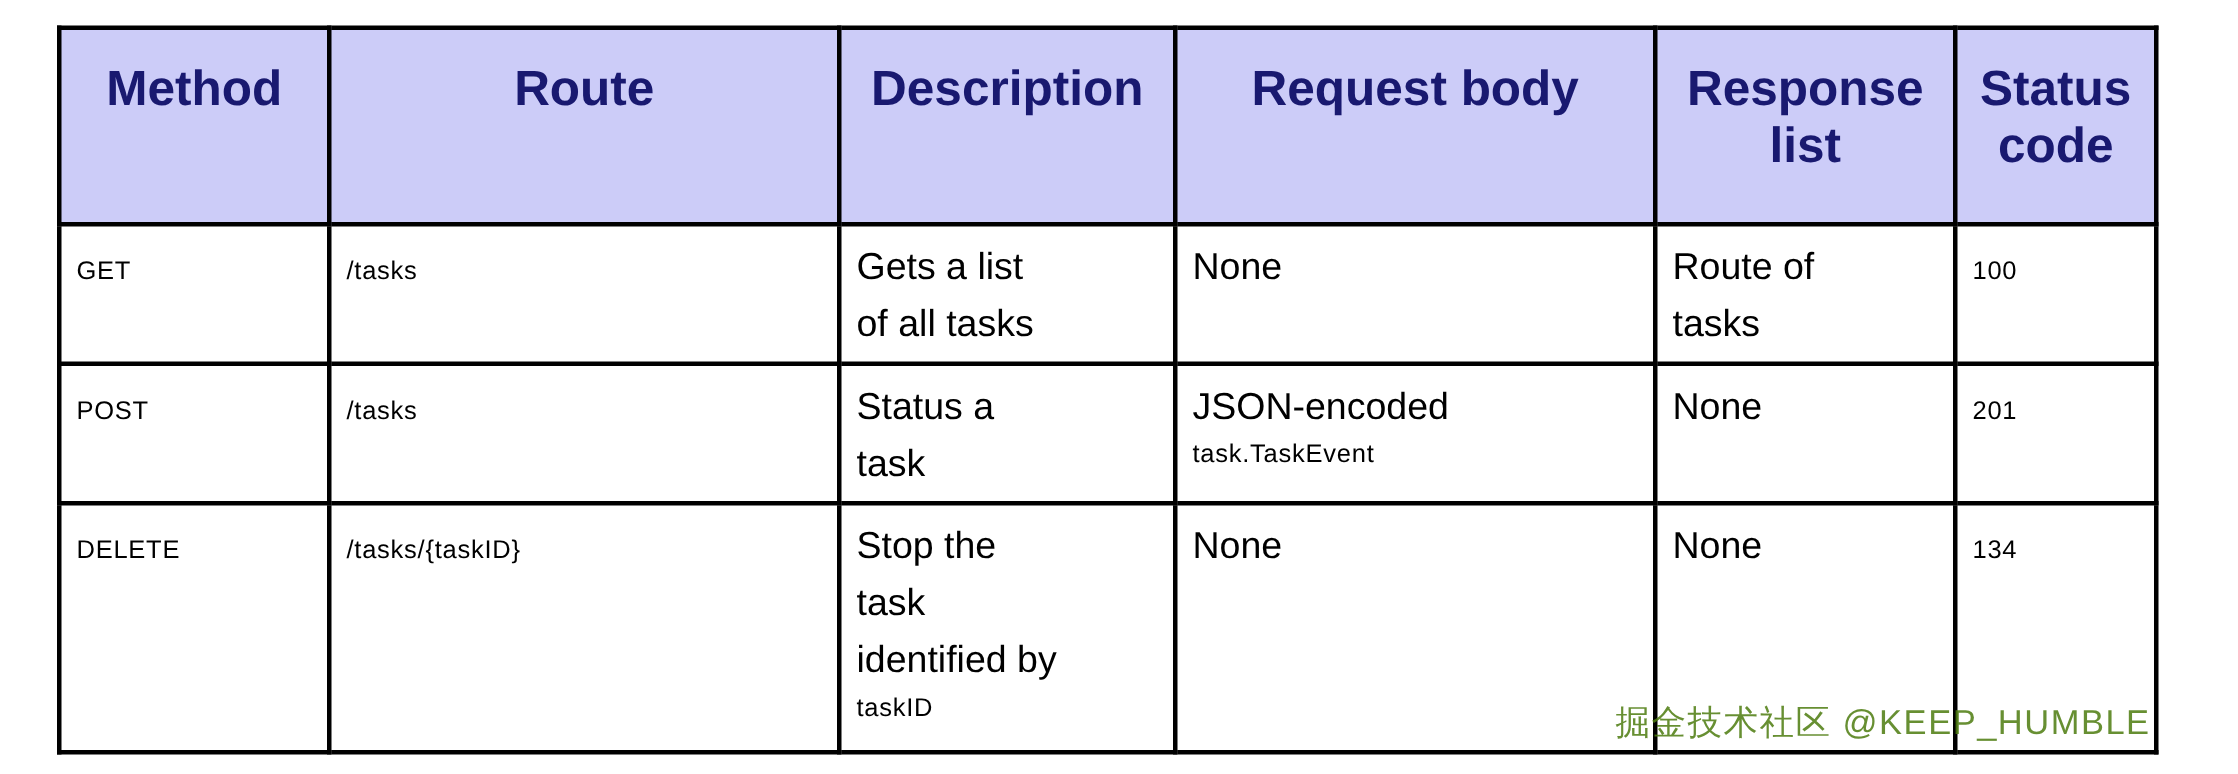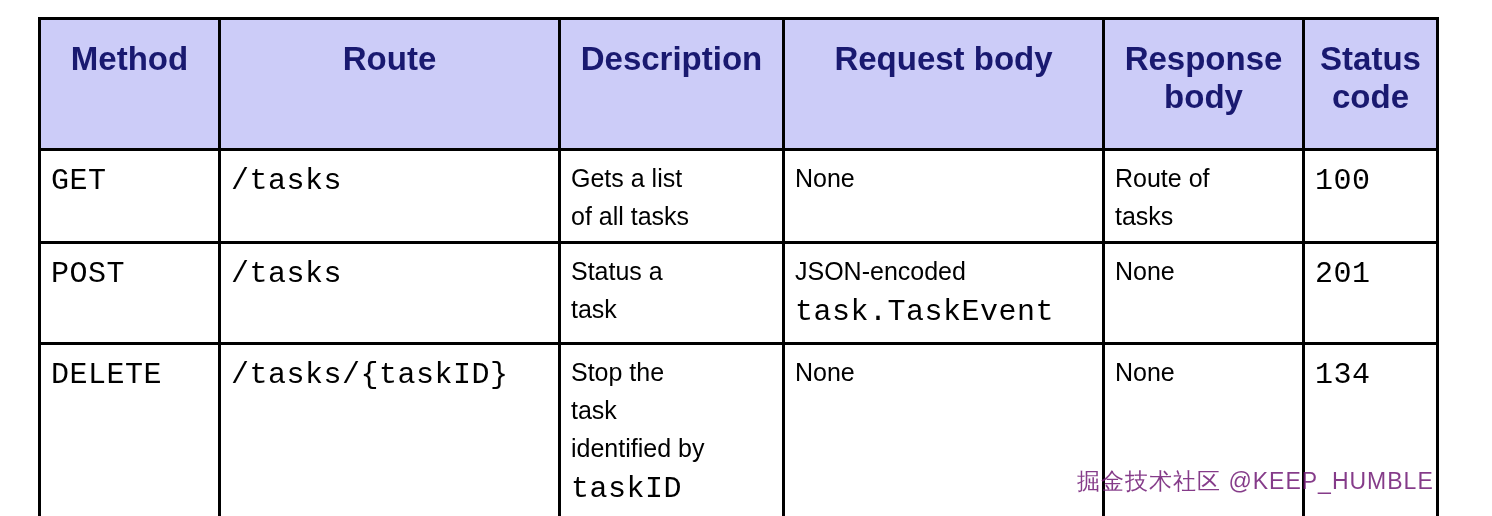--- a/index.html
+++ b/index.html
@@ -63,39 +63,39 @@
   table.api-table tbody td {
     background: #ffffff;
     color: #000000;
     font-family: "Liberation Sans", sans-serif;
     font-size: 25px;
     line-height: 1.52;
     text-align: left;
   }
 
   .mono {
-    font-family: Liberation Mono, monospace;
-    font-size: 30px;
+    font-family: Liberation Sans, sans-serif;
+    font-size: 17px;
     letter-spacing: 0.5px;
   }
 
   .cell-lines > div { white-space: pre; }
 
   tr.row-get td    { height: 88px; }
   tr.row-post td   { height: 90px; }
   tr.row-delete td { height: 166px; }
 
   .watermark {
     position: absolute;
     left: 1077px;
     top: 466px;
     font-family: "Liberation Sans", sans-serif;
     font-size: 23px;
     letter-spacing: 1px;
-    color: #701a75;
+    color: #4d7c0f;
     white-space: nowrap;
     pointer-events: none;
     opacity: 0.85;
   }
 </style>
 </head>
 <body>
 
 <div class="api-table-wrap">
   <table class="api-table">
@@ -106,21 +106,21 @@
       <col class="c-reqbody">
       <col class="c-resbody">
       <col class="c-status">
     </colgroup>
     <thead>
       <tr>
         <th>Method</th>
         <th>Route</th>
         <th>Description</th>
         <th>Request body</th>
-        <th>Response body</th>
+        <th>Response list</th>
         <th>Status code</th>
       </tr>
     </thead>
     <tbody>
 
       <tr class="row-get">
         <td>
           <span class="mono">GET</span>
         </td>
         <td>

